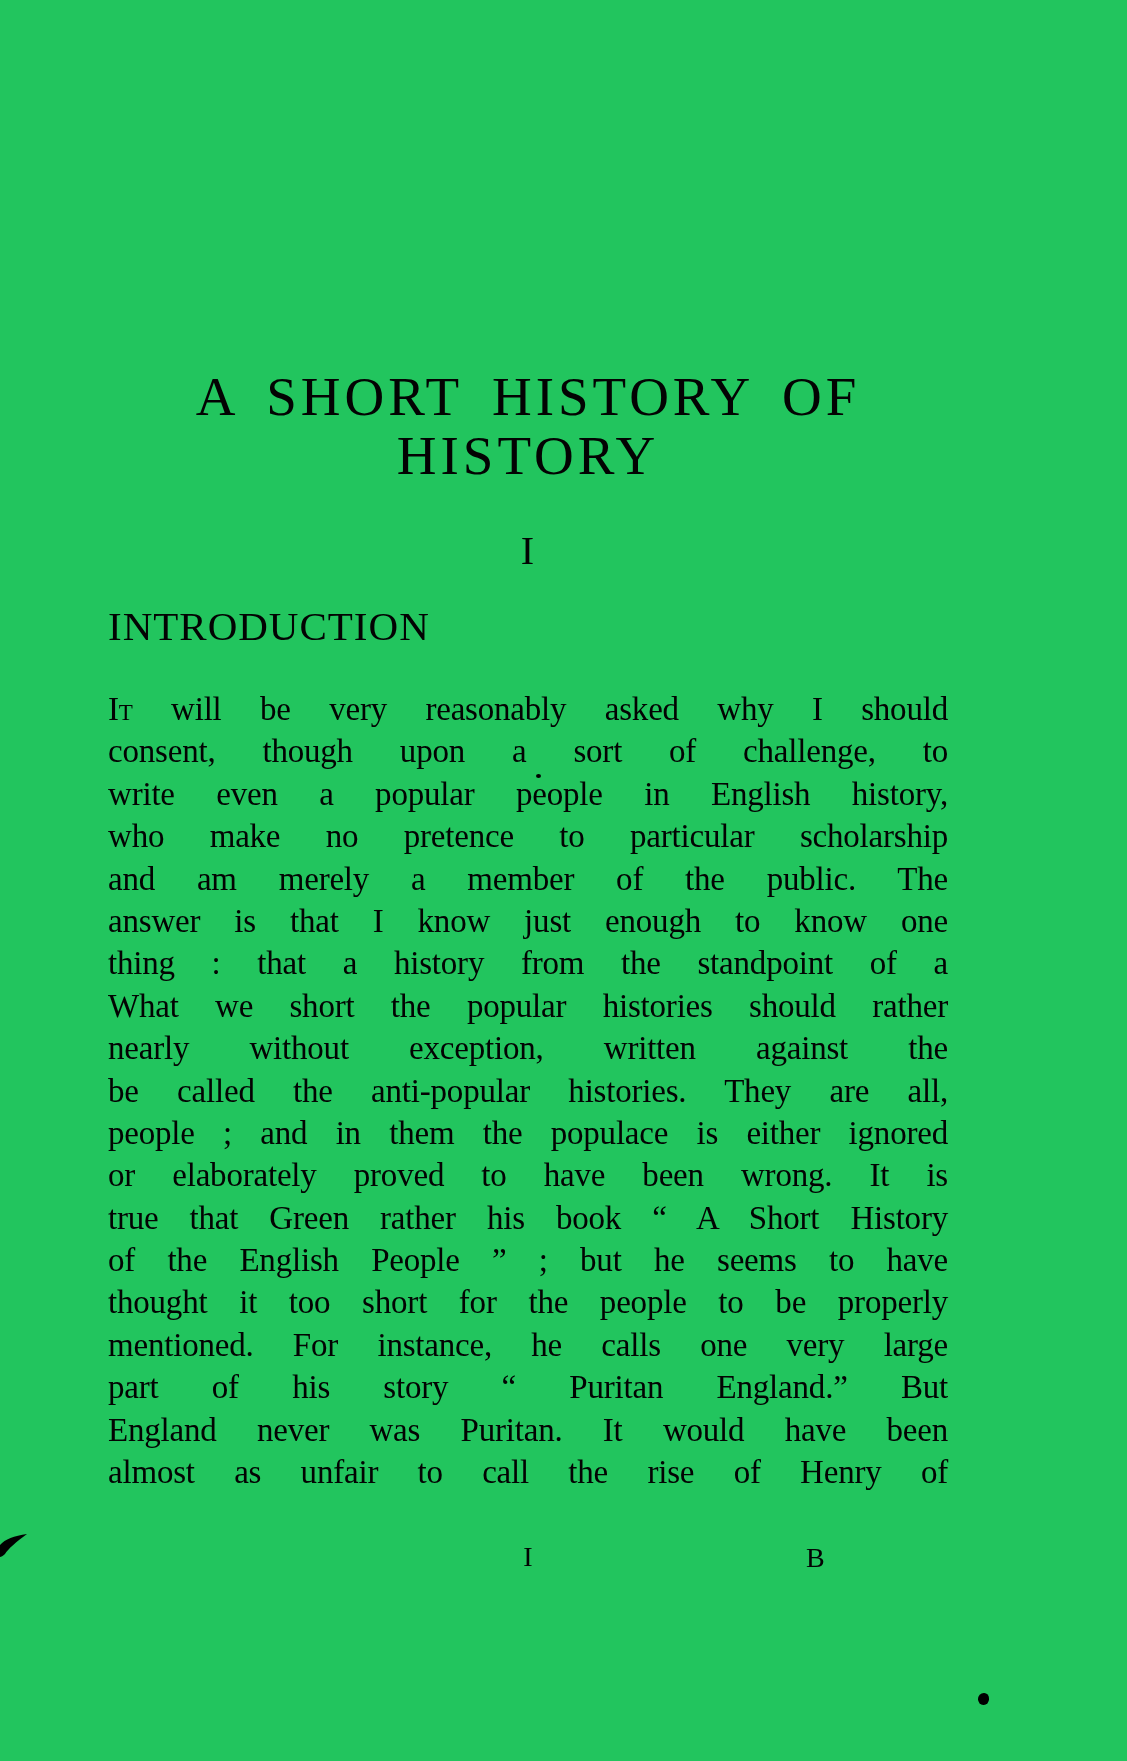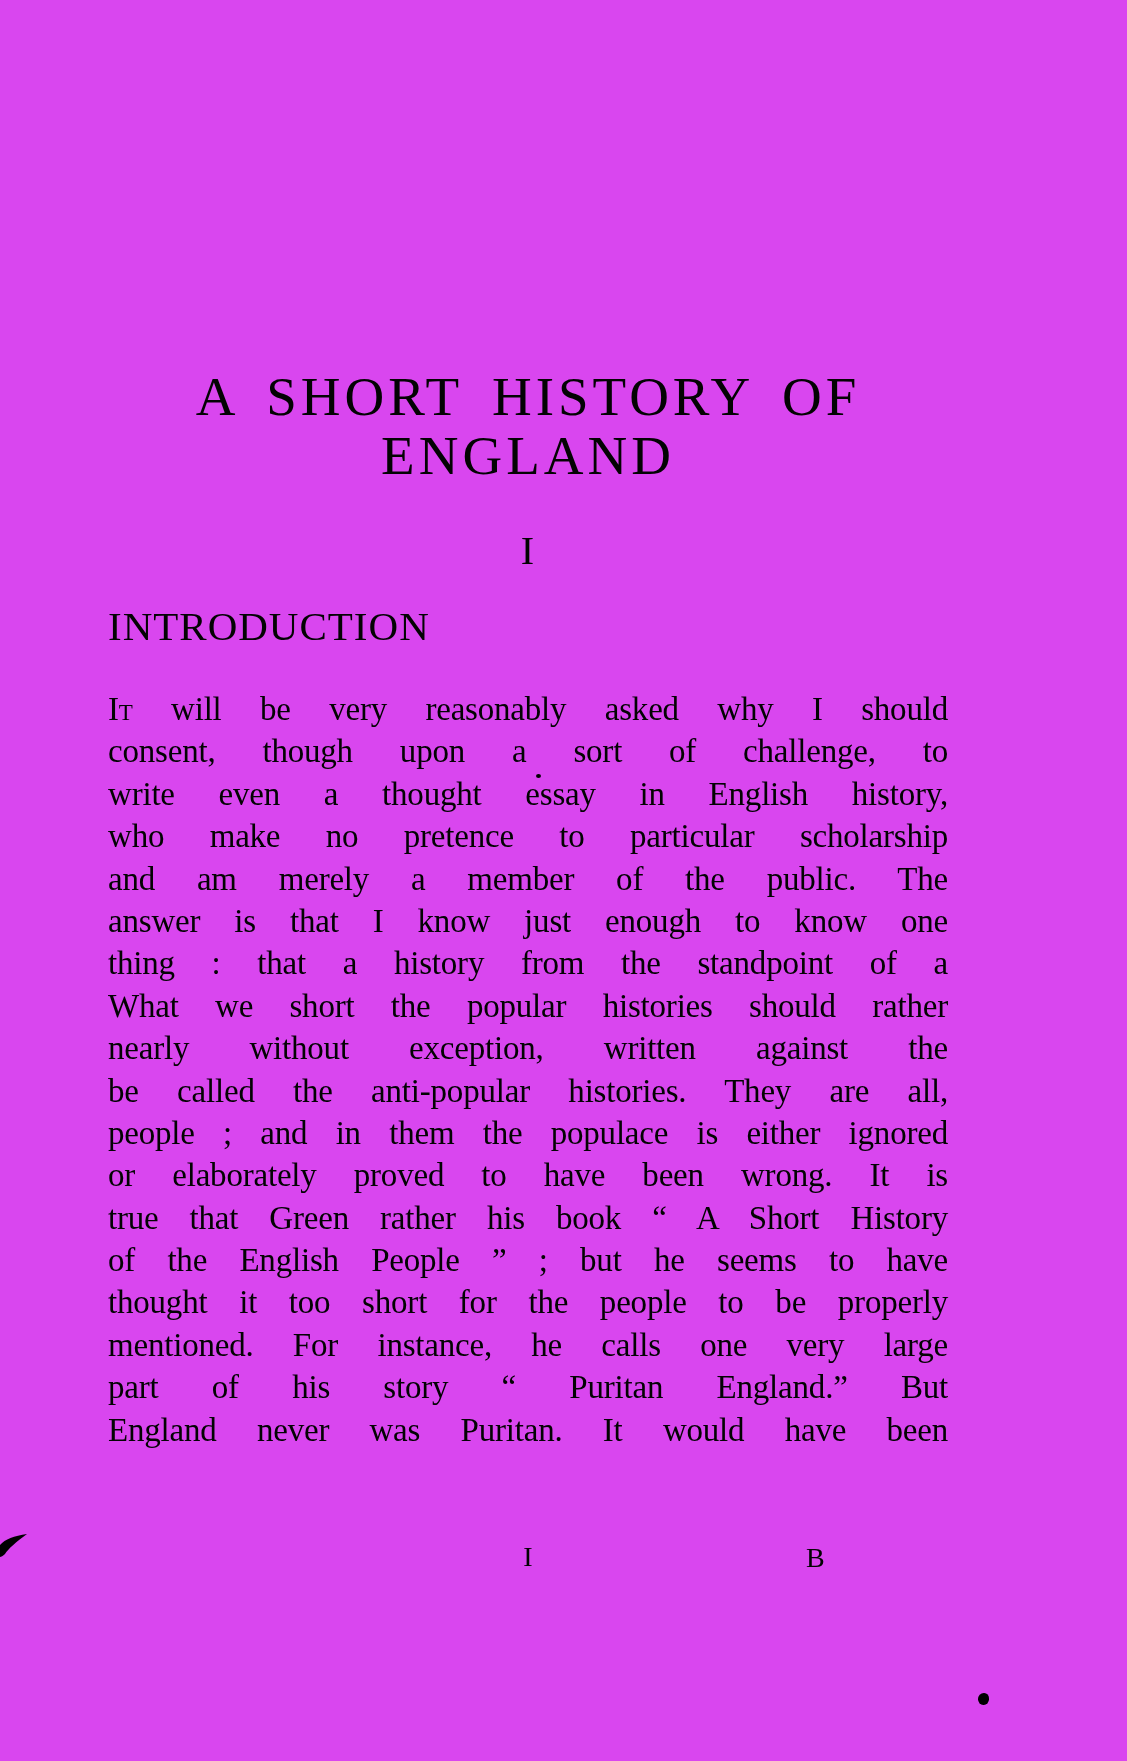--- a/index.html
+++ b/index.html
@@ -111,51 +111,52 @@
     top: 774px;
     width: 5px;
     height: 4px;
     background: #000;
     border-radius: 50%;
   }
 </style>
 </head>
 <body>
 
-<div class="page" style="background: #d946ef; color: rgb(3, 3, 3); text-decoration: underline;">
+<div class="page" style="background: #22c55e; color: rgb(3, 3, 3); text-decoration: underline;">
   <div class="column">
 
     <h1 class="book-title">
       <div>A SHORT HISTORY OF</div>
-      <div>ENGLAND</div>
+      <div>HISTORY</div>
     </h1>
 
     <div class="chapter-numeral">I</div>
 
     <div class="section-heading">INTRODUCTION</div>
 
     <div class="body-text" id="body-text">
         <div class="bline"><span class="lead-caps">It</span> will be very reasonably asked why I should</div>
         <div class="bline">consent, though upon a sort of challenge, to</div>
-        <div class="bline">write even a thought essay in English history,</div>
+        <div class="bline">write even a popular people in English history,</div>
         <div class="bline">who make no pretence to particular scholarship</div>
         <div class="bline">and am merely a member of the public. The</div>
         <div class="bline">answer is that I know just enough to know one</div>
         <div class="bline">thing : that a history from the standpoint of a</div>
         <div class="bline">What we short the popular histories should rather</div>
         <div class="bline">nearly without exception, written against the</div>
         <div class="bline">be called the anti-popular histories. They are all,</div>
         <div class="bline">people ; and in them the populace is either ignored</div>
         <div class="bline">or elaborately proved to have been wrong. It is</div>
         <div class="bline">true that Green rather his book “ A Short History</div>
         <div class="bline">of the English People ” ; but he seems to have</div>
         <div class="bline">thought it too short for the people to be properly</div>
         <div class="bline">mentioned. For instance, he calls one very large</div>
         <div class="bline">part of his story “ Puritan England.” But</div>
         <div class="bline">England never was Puritan. It would have been</div>
+        <div class="bline">almost as unfair to call the rise of Henry of</div>
       </div>
 
     <div class="page-footer">
       <span class="page-number">I</span>
       <span class="signature-mark">B</span>
     </div>
 
   </div>
 
   <svg class="smudge-mark" viewBox="0 0 27 23" xmlns="http://www.w3.org/2000/svg">

